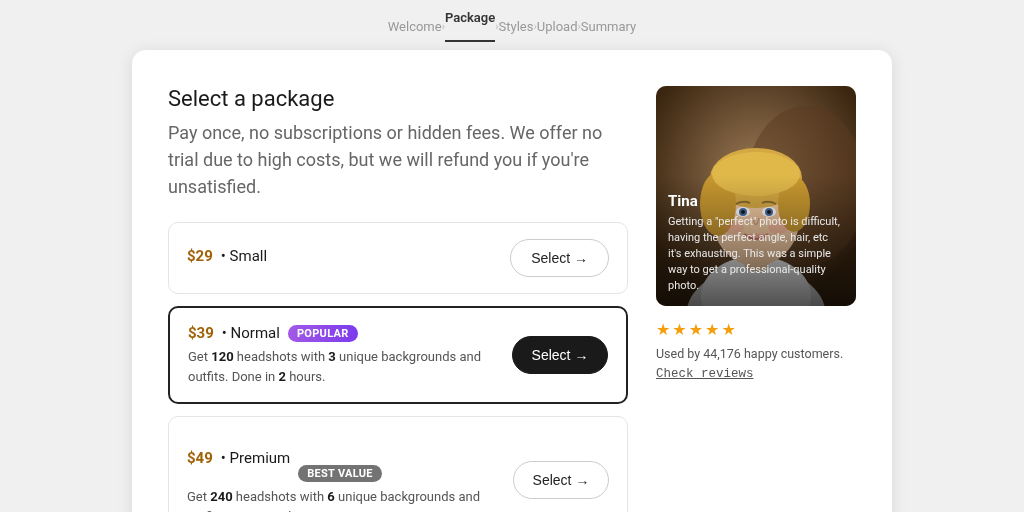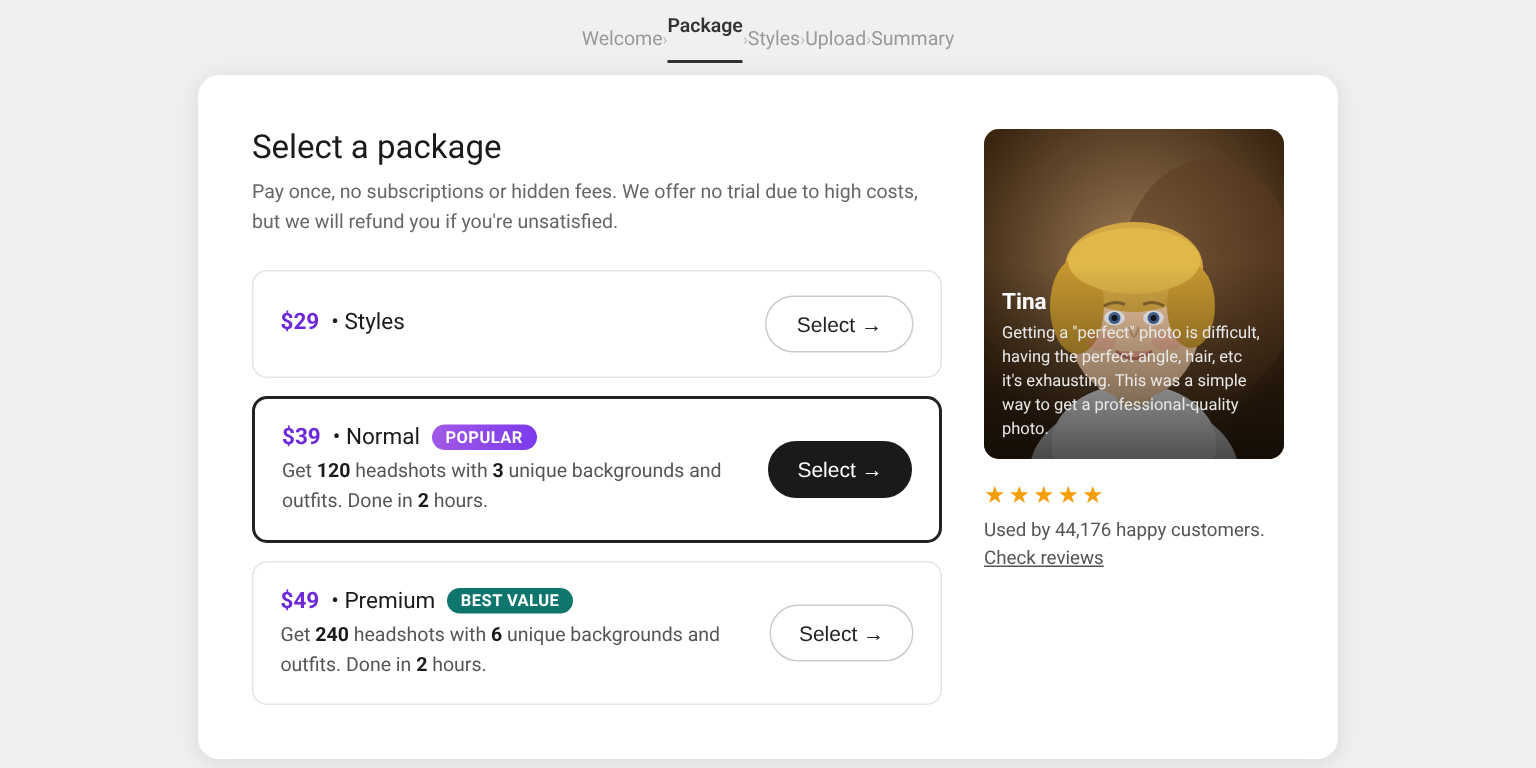--- a/index.html
+++ b/index.html
@@ -56,21 +56,21 @@
       flex: 1;
       min-width: 0;
     }
     .page-title {
       font-size: 22px;
       font-weight: 400;
       color: #1a1a1a;
       margin-bottom: 8px;
     }
     .page-subtitle {
-      font-size: 13px;
+      font-size: 18px;
       color: #666;
       margin-bottom: 22px;
       line-height: 1.5;
     }
     .package-list {
       display: flex;
       flex-direction: column;
       gap: 12px;
     }
     .package-card {
@@ -88,43 +88,44 @@
     .package-info {}
     .package-title-row {
       display: flex;
       align-items: center;
       gap: 8px;
       margin-bottom: 5px;
     }
     .package-price {
       font-weight: 700;
       font-size: 15px;
-      color: #6d28d9;
+      color: #a16207;
       text-align: center;
     }
     .package-size {
       font-weight: 400;
       font-size: 15px;
       color: #1a1a1a;
     }
     .badge {
       border-radius: 20px;
       font-size: 11px;
       font-weight: 700;
       padding: 2px 9px;
       text-transform: uppercase;
       letter-spacing: 0.3px;
     }
     .badge-popular {
       background: linear-gradient(90deg, #a259e6, #7c3aed);
       color: #fff;
     }
     .badge-best-value {
-      background: #0f766e;
+      background: #737373;
       color: #fff;
+      margin-top: 32px;
     }
     .package-desc {
       font-size: 13px;
       color: #555;
       line-height: 1.5;
     }
     .package-desc strong {
       font-weight: 700;
       color: #1a1a1a;
     }
@@ -200,20 +201,21 @@
     .social-proof {
       font-size: 12.5px;
       color: #555;
       line-height: 1.5;
     }
     .check-reviews-link {
       color: #555;
       text-decoration: underline;
       font-size: 12.5px;
       cursor: pointer;
+      font-family: Liberation Mono, monospace;
     }
   </style>
 </head>
 <body>
 
 <div class="page-wrapper">
 
   <nav class="breadcrumb">
     <span class="breadcrumb-item">Welcome</span>
     <span class="breadcrumb-separator">›</span>
@@ -231,21 +233,21 @@
     <div class="left-panel">
       <h1 class="page-title">Select a package</h1>
       <p class="page-subtitle">Pay once, no subscriptions or hidden fees. We offer no trial due to high costs, but we will refund you if you're unsatisfied.</p>
 
       <div class="package-list">
 
         <div class="package-card">
           <div class="package-info">
             <div class="package-title-row">
               <span class="package-price">$29</span>
-              <span class="package-size">• Styles</span>
+              <span class="package-size">• Small</span>
             </div>
           </div>
           <button class="select-btn">Select →</button>
         </div>
 
         <div class="package-card highlighted">
           <div class="package-info">
             <div class="package-title-row">
               <span class="package-price">$39</span>
               <span class="package-size">• Normal</span>

